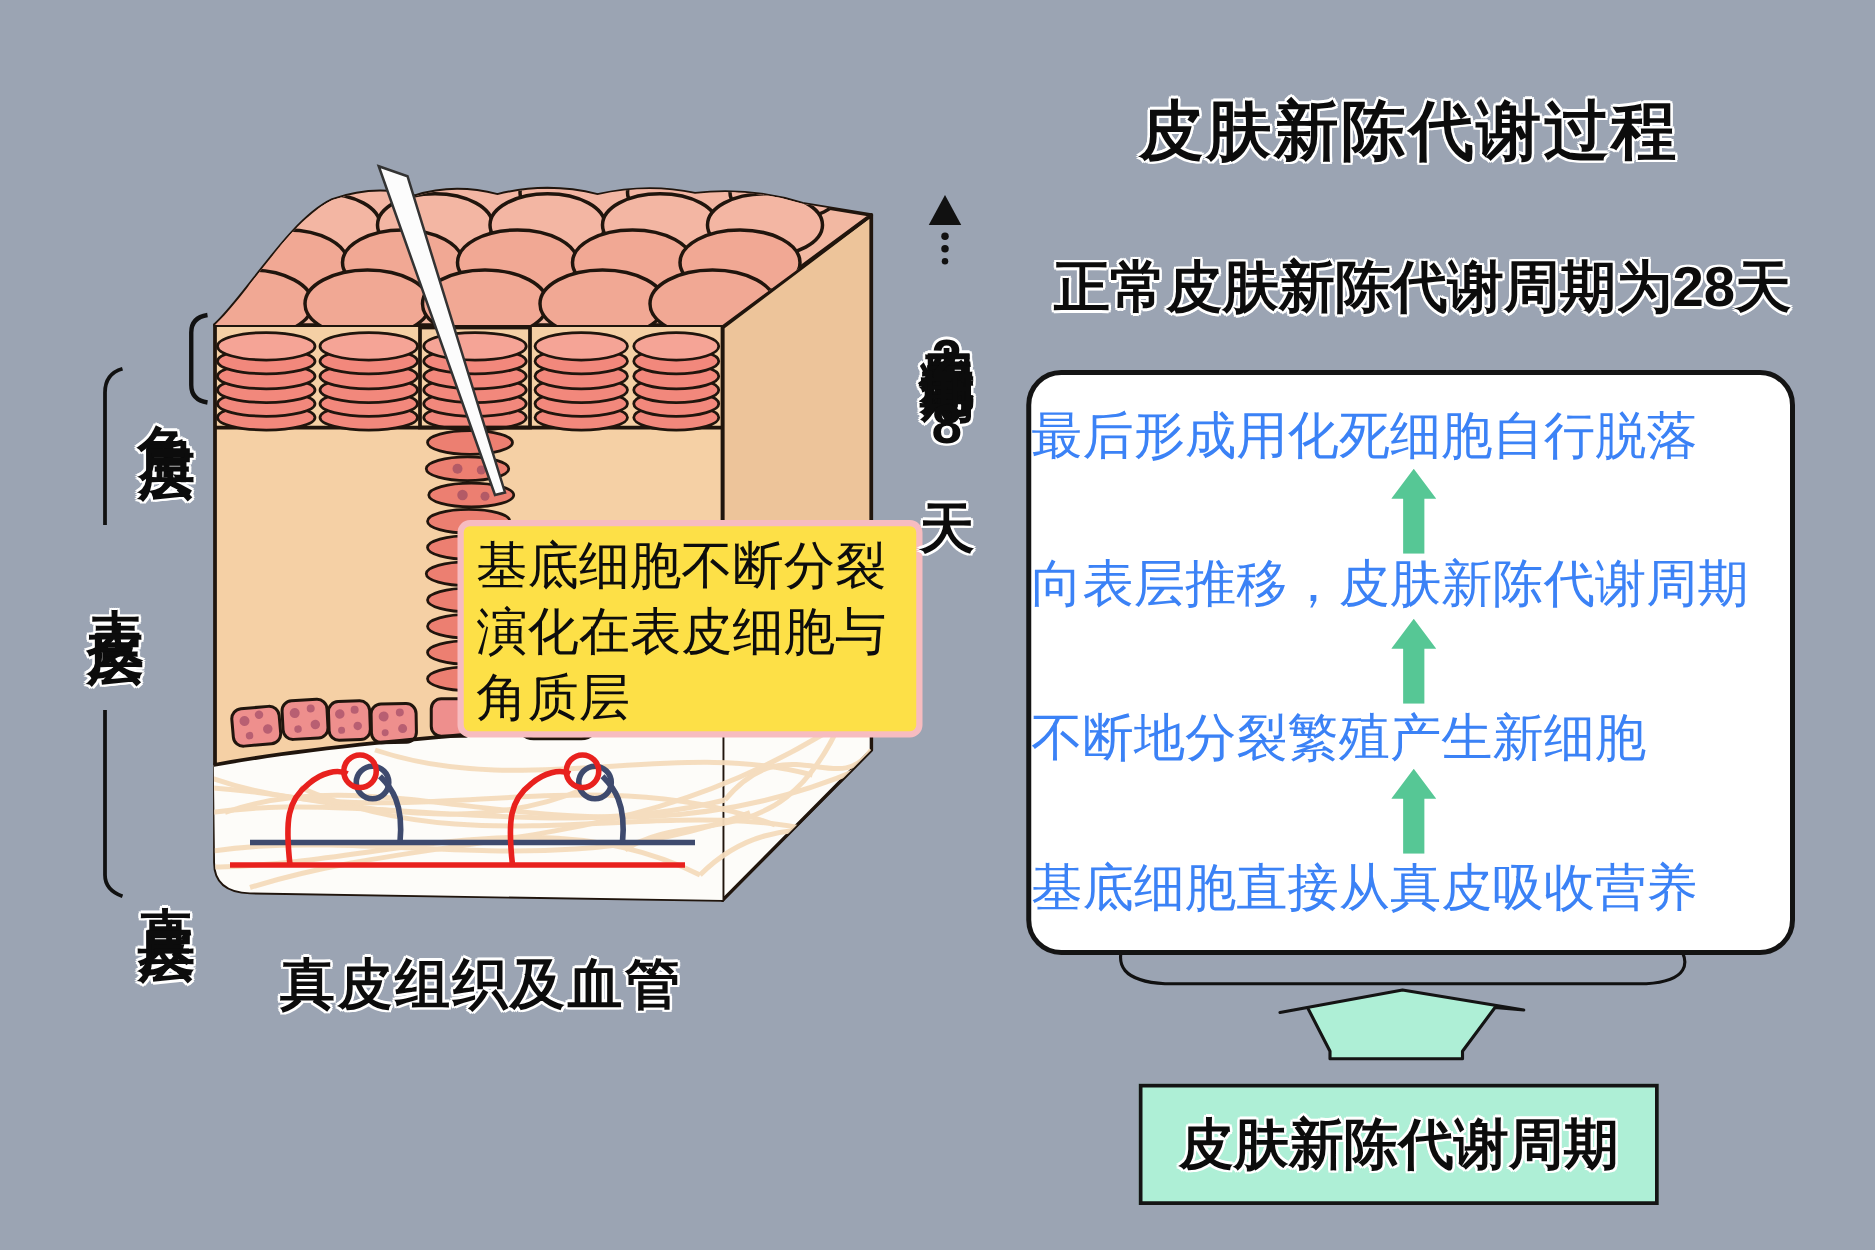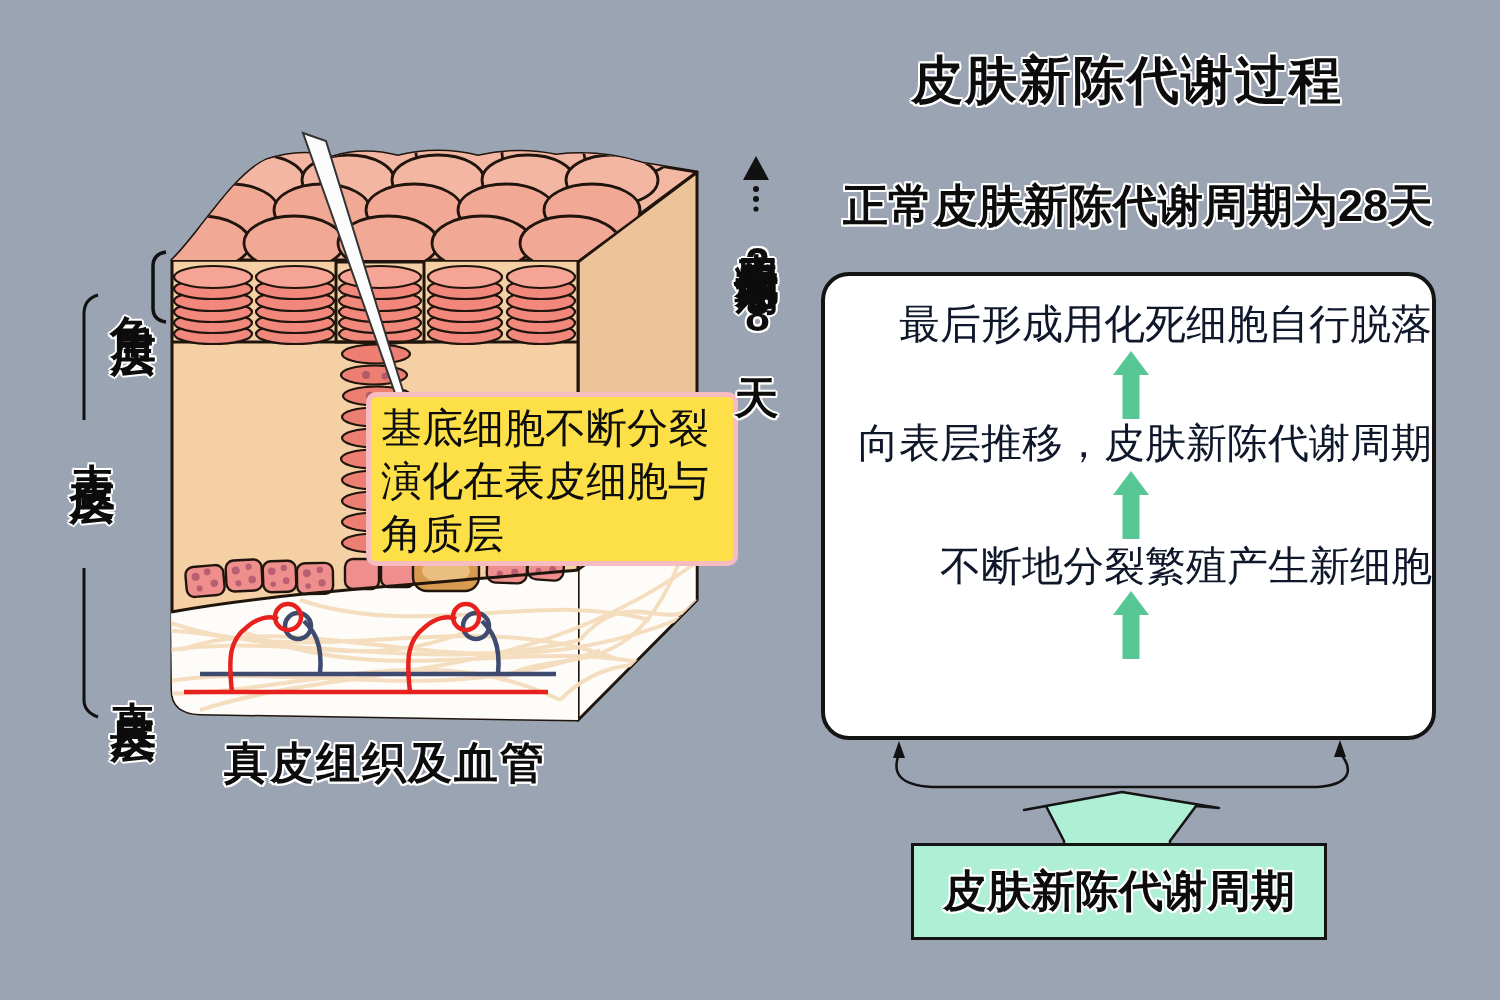--- a/index.html
+++ b/index.html
@@ -1,39 +1,39 @@
 <!DOCTYPE html>
 <html><head>
 <meta charset="utf-8">
 <style>
   html,body{margin:0;padding:0;}
   body{
     width:1500px;height:1000px;position:relative;overflow:hidden;
     background:#9BA4B3;
     font-family:"Liberation Sans","DejaVu Sans",sans-serif;
   }
-  .abs{position:absolute;}
+  .abs{position:absolute;margin-top:24px;}
   svg{display:block;}
   #scene{position:absolute;left:0;top:0;z-index:1;}
   .overlay{z-index:2;}
   .outlined{
     color:#0c0c0c;font-weight:700;
     text-shadow:2px 0 0 #fff,-2px 0 0 #fff,0 2px 0 #fff,0 -2px 0 #fff,
       1.6px 1.6px 0 #fff,-1.6px 1.6px 0 #fff,1.6px -1.6px 0 #fff,-1.6px -1.6px 0 #fff;
   }
   .vtext{writing-mode:vertical-rl;text-orientation:upright;}
   #title{left:817px;top:46px;width:620px;text-align:center;font-size:52px;letter-spacing:2px;white-space:nowrap;}
   #subtitle{left:788px;top:176px;width:700px;text-align:center;font-size:45px;letter-spacing:0px;white-space:nowrap;}
   #flowbox{
     left:821px;top:272px;width:615px;height:468px;box-sizing:border-box;
     background:#ffffff;border:4px solid #141414;border-radius:28px;
   }
   .step{
     position:absolute;left:0;width:607px;height:52px;line-height:52px;
-    text-align:right;font-size:41px;color:#0f172a;white-space:nowrap;overflow:visible;
+    text-align:left;font-size:41px;color:#3b82f6;white-space:nowrap;overflow:visible;
   }
   #step0{top:22px;}
   #step1{top:141px;}
   #step2{top:264px;}
   #step3{top:384px;}
   .flowarrow{position:absolute;left:288px;width:36px;height:68px;}
   #fa0{top:75px;} #fa1{top:195px;} #fa2{top:315px;}
   #cyclebox{
     left:911px;top:843px;width:416px;height:97px;box-sizing:border-box;
     background:#AEEFD6;border:3px solid #141414;
@@ -271,20 +271,21 @@
     <polygon points="18,0 0,24 9.5,24 9.5,68 26.5,68 26.5,24 36,24" fill="#56C795"></polygon>
     </svg>
   <div id="step1" class="step">向表层推移，皮肤新陈代谢周期</div>
   <svg id="fa1" class="flowarrow" viewBox="0 0 36 68">
     <polygon points="18,0 0,24 9.5,24 9.5,68 26.5,68 26.5,24 36,24" fill="#56C795"></polygon>
     </svg>
   <div id="step2" class="step">不断地分裂繁殖产生新细胞</div>
   <svg id="fa2" class="flowarrow" viewBox="0 0 36 68">
     <polygon points="18,0 0,24 9.5,24 9.5,68 26.5,68 26.5,24 36,24" fill="#56C795"></polygon>
     </svg>
+  <div id="step3" class="step">基底细胞直接从真皮吸收营养</div>
 </div>
 
 <div id="cyclebox" class="abs overlay">
   <span class="outlined">皮肤新陈代谢周期</span>
 </div>
 
 <div id="callout" class="abs overlay">
   <div>基底细胞不断分裂</div>
   <div>演化在表皮细胞与</div>
   <div>角质层</div>

